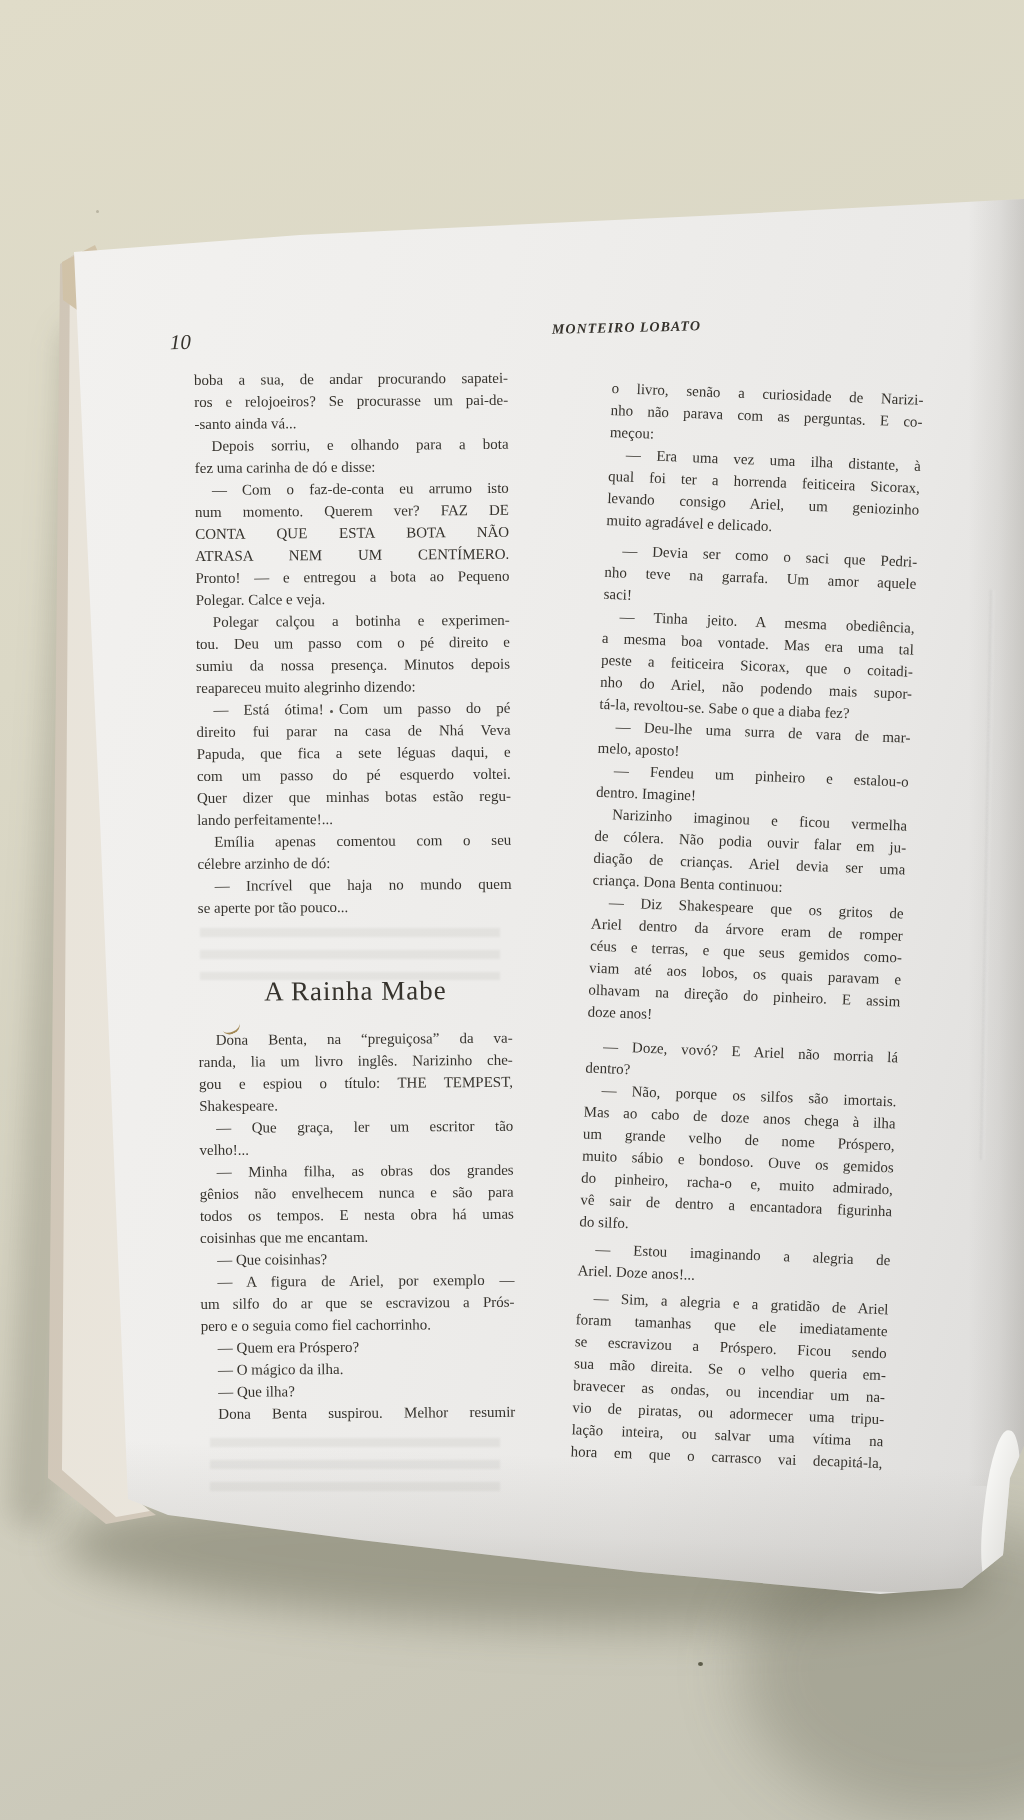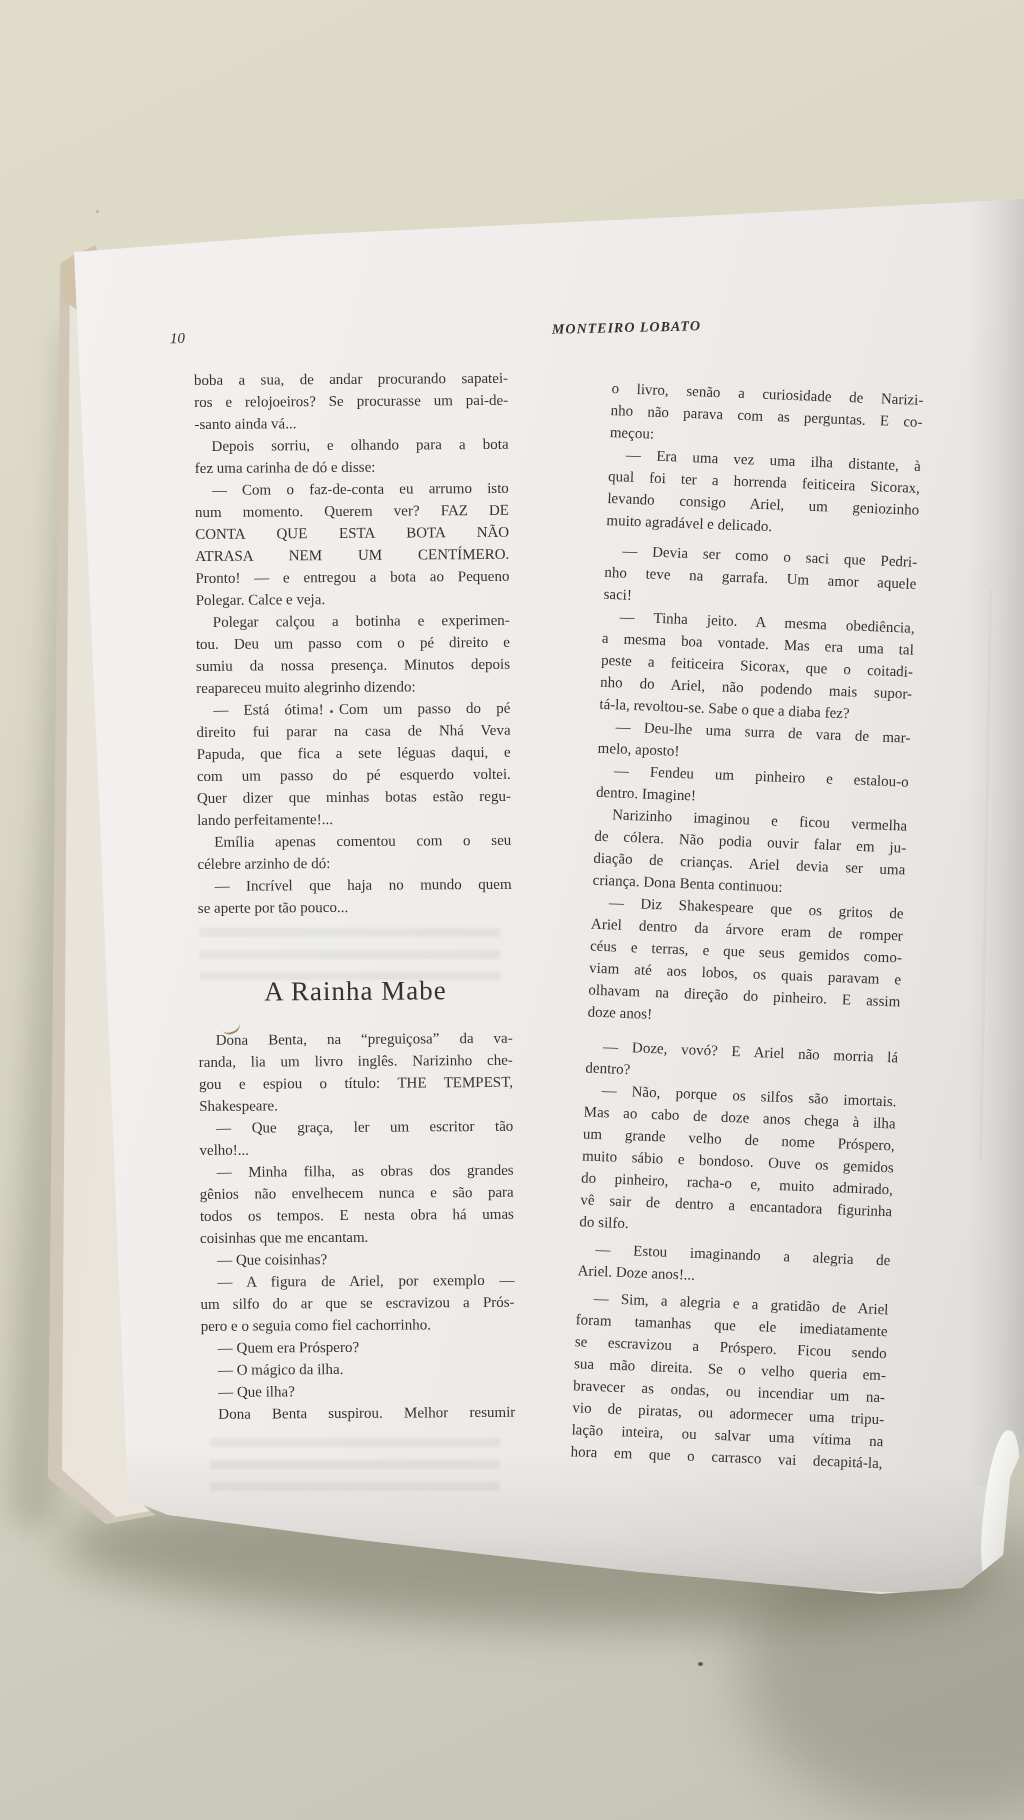--- a/index.html
+++ b/index.html
@@ -40,21 +40,21 @@
   .bottom-inner-shadow{left:70px;top:1455px;width:950px;height:125px;
     background:linear-gradient(to bottom,rgba(0,0,0,0) 0%,rgba(100,95,85,.10) 65%,rgba(100,95,85,.20) 100%);
     transform:rotate(2deg);}
   .curl-highlight{left:984px;top:1430px;width:34px;height:160px;
     background:linear-gradient(100deg,#fafaf8,#dcdbd7);border-radius:45% 55% 50% 50%;transform:rotate(7deg);}
   
   .ghost{background:repeating-linear-gradient(to bottom,rgba(118,115,106,.085) 0 9px,rgba(0,0,0,0) 9px 22px);filter:blur(1.2px);}
   .ghost.g1{left:200px;top:928px;width:300px;height:52px;}
   .ghost.g2{left:210px;top:1438px;width:290px;height:64px;}
   
-  .page-num{left:170px;top:330px;font-size:15px;font-style:italic;transform:rotate(-1deg);}
+  .page-num{left:170px;top:330px;font-size:21px;font-style:italic;transform:rotate(-1deg);}
   .running-header{left:552px;top:320px;font-size:14px;font-style:italic;font-weight:700;
     letter-spacing:1px;transform:rotate(-1.4deg);}
   
   .col{font-size:15px;line-height:22px;}
   .col-left{left:194px;top:369px;width:314px;transform:rotate(-0.4deg);transform-origin:0 0;}
   .col-right{left:612px;top:377px;width:312px;transform:rotate(2.2deg);transform-origin:0 0;}
   .para{position:static;}
   .line{position:static;text-align:justify;text-align-last:justify;}
   .line.lastline{text-align-last:left;}
   .line.indent{text-indent:17px;}

